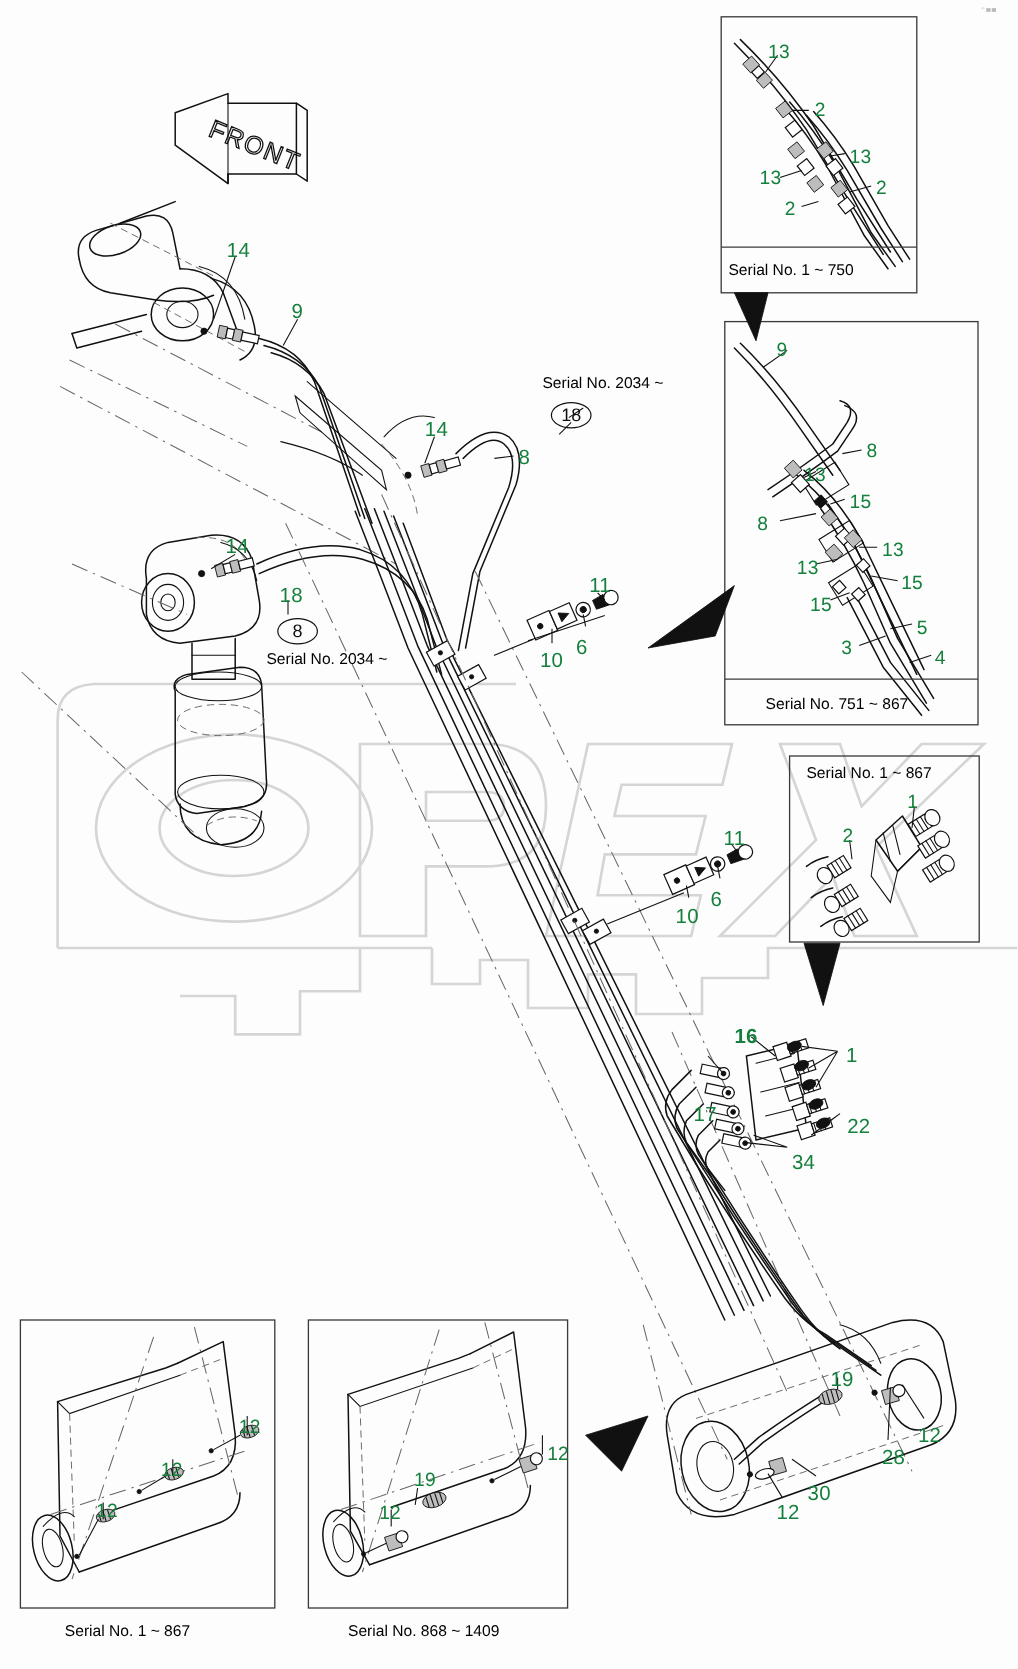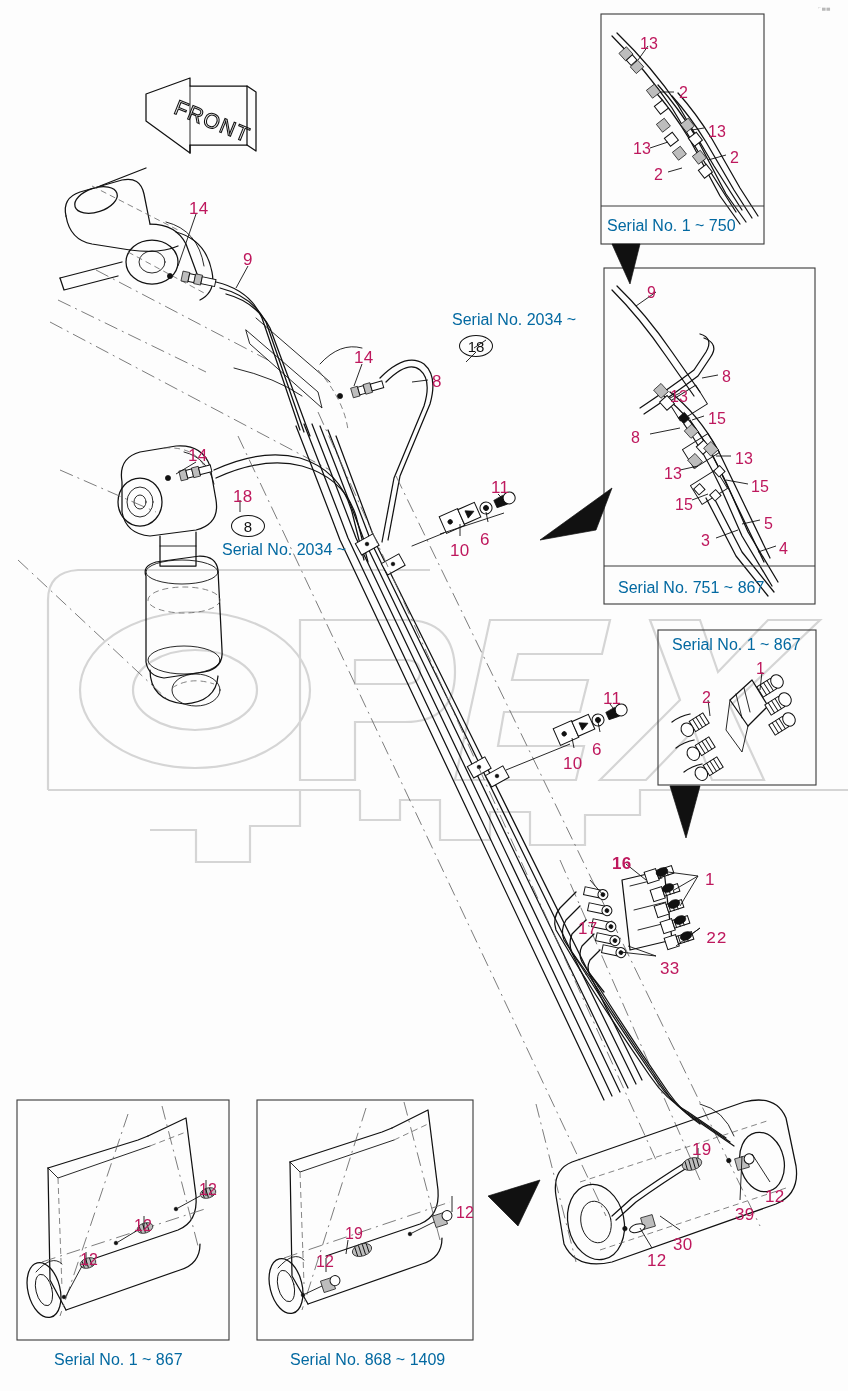--- a/index.html
+++ b/index.html
@@ -11,30 +11,30 @@
   #sheet{
     position:relative;
     width:848px;height:1391px;
     background:#fdfdfd;
     overflow:hidden;
   }
   svg{position:absolute;left:0;top:0;width:848px;height:1391px;}
   .lbl{
     position:absolute;
     font-size:17px;
-    color:#be185d;
+    color:#15803d;
     white-space:nowrap;
     line-height:1;
     letter-spacing:.2px;
   }
   .lbl.sm{font-size:16px;}
   .cap{
     position:absolute;
-    font-size:16px;
-    color:#0369a1;
+    font-size:13px;
+    color:#000000;
     white-space:nowrap;
     line-height:1;
   }
   .circnum{
     position:absolute;
     width:32px;height:20px;
     border:1.4px solid #111;
     border-radius:50%;
     font-size:15px;
     color:#111;
@@ -669,43 +669,43 @@
   <span class="lbl" style="left:233px;top:488px;">18</span>
   <span class="lbl" style="left:491px;top:479px;">11</span>
   <span class="lbl" style="left:480px;top:531px;">6</span>
   <span class="lbl" style="left:450px;top:542px;">10</span>
   <span class="lbl" style="left:603px;top:690px;">11</span>
   <span class="lbl" style="left:592px;top:741px;">6</span>
   <span class="lbl" style="left:563px;top:755px;">10</span>
   <span class="lbl" style="left:612px;top:855px;font-weight:bold;">16</span>
   <span class="lbl" style="left:578px;top:920px;">17</span>
   <span class="lbl" style="left:705px;top:871px;">1</span>
-  <span class="lbl" style="left:706px;top:930px;font-family:Liberation Mono, monospace;">22</span>
-  <span class="lbl" style="left:660px;top:960px;">33</span>
+  <span class="lbl" style="left:706px;top:930px;">22</span>
+  <span class="lbl" style="left:660px;top:960px;">34</span>
   <span class="lbl" style="left:692px;top:1141px;">19</span>
   <span class="lbl" style="left:765px;top:1188px;">12</span>
-  <span class="lbl" style="left:735px;top:1206px;">39</span>
+  <span class="lbl" style="left:735px;top:1206px;">28</span>
   <span class="lbl" style="left:673px;top:1236px;">30</span>
   <span class="lbl" style="left:647px;top:1252px;">12</span>
 
   <span class="circnum" style="left:459px;top:335px;">18</span>
   <span class="circnum" style="left:231px;top:515px;">8</span>
 
   <span class="cap" style="left:452px;top:312px;">Serial No. 2034 ~</span>
   <span class="cap" style="left:222px;top:542px;">Serial No. 2034 ~</span>
 
   <span class="cap" style="left:607px;top:218px;">Serial No. 1 ~ 750</span>
   <span class="lbl sm" style="left:640px;top:36px;">13</span>
   <span class="lbl sm" style="left:679px;top:85px;">2</span>
   <span class="lbl sm" style="left:708px;top:124px;">13</span>
   <span class="lbl sm" style="left:633px;top:141px;">13</span>
   <span class="lbl sm" style="left:730px;top:150px;">2</span>
   <span class="lbl sm" style="left:654px;top:167px;">2</span>
 
-  <span class="cap" style="left:618px;top:580px;">Serial No. 751 ~ 867</span>
+  <span class="cap" style="left:638px;top:580px;">Serial No. 751 ~ 867</span>
   <span class="lbl sm" style="left:647px;top:285px;">9</span>
   <span class="lbl sm" style="left:670px;top:389px;">13</span>
   <span class="lbl sm" style="left:722px;top:369px;">8</span>
   <span class="lbl sm" style="left:708px;top:411px;">15</span>
   <span class="lbl sm" style="left:631px;top:430px;">8</span>
   <span class="lbl sm" style="left:735px;top:451px;">13</span>
   <span class="lbl sm" style="left:664px;top:466px;">13</span>
   <span class="lbl sm" style="left:751px;top:479px;">15</span>
   <span class="lbl sm" style="left:675px;top:497px;">15</span>
   <span class="lbl sm" style="left:764px;top:516px;">5</span>

